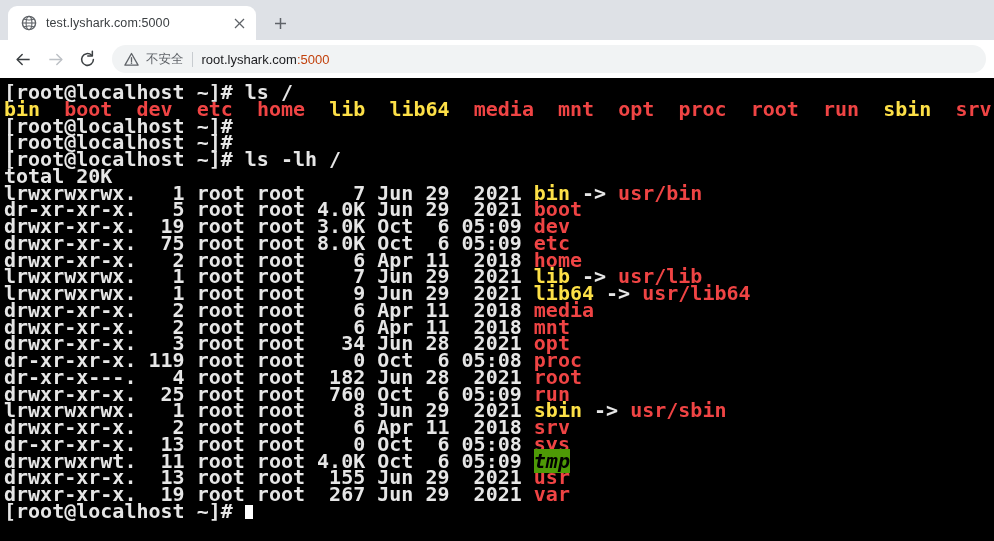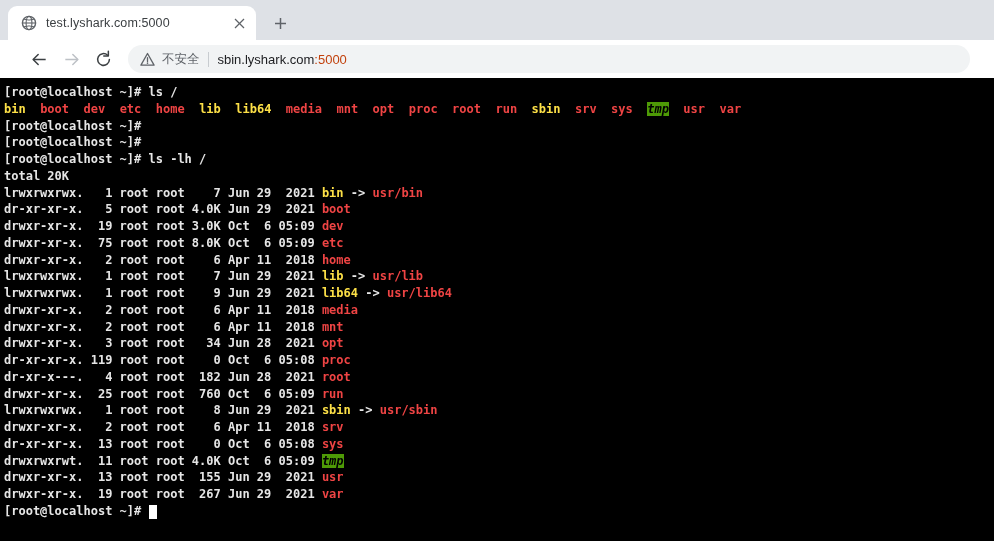--- a/index.html
+++ b/index.html
@@ -61,21 +61,21 @@
     display: flex; align-items: center; justify-content: center;
     border-radius: 50%;
   }
 
   .toolbar {
     height: 38px;
     flex: 0 0 38px;
     background: #ffffff;
     display: flex;
     align-items: center;
-    padding: 0 24px;
+    padding: 0 8px;
   }
   .navbtn {
     width: 30px; height: 30px;
     display: flex; align-items: center; justify-content: center;
     border-radius: 50%;
     flex: 0 0 30px;
     margin-right: 2px;
   }
   .navbtn.disabled svg { stroke: #bdc1c6; fill: #bdc1c6; }
 
@@ -114,21 +114,21 @@
 
   
   .page {
     flex: 1 1 auto;
     background: #000000;
     overflow: hidden;
     position: relative;
   }
   pre.term {
     font-family: "DejaVu Sans Mono", "Liberation Mono", monospace;
-    font-size: 12px;
+    font-size: 20px;
     line-height: 16.75px;
     color: #d6d6d6;
     padding: 6px 0 0 4px;
     white-space: pre;
     letter-spacing: 0px;
     font-weight: 700;
   }
   pre.term .ln { display: block; height: 16.75px; }
 
   
@@ -193,21 +193,21 @@
     <div class="omnibox">
       <span class="warn-icon">
         <svg width="15" height="15" viewBox="0 0 16 16">
           <path d="M8 1.6 L15 14 L1 14 Z" fill="none" stroke="#5f6368" stroke-width="1.4" stroke-linejoin="round"></path>
           <line x1="8" y1="6" x2="8" y2="10" stroke="#5f6368" stroke-width="1.4" stroke-linecap="round"></line>
           <circle cx="8" cy="11.9" r="0.85" fill="#5f6368"></circle>
         </svg>
       </span>
       <span class="warn-text">不安全</span>
       <span class="omni-sep"></span>
-      <span class="omni-url"><span>sbin.lyshark.com</span><span class="dim">:5000</span></span>
+      <span class="omni-url"><span>root.lyshark.com</span><span class="dim">:5000</span></span>
     </div>
   </div>
 
   <div class="page">
     <pre class="term" id="term"><span class="ln"><span class="c-white">[root@localhost ~]# </span><span class="c-white">ls /</span></span><span class="ln"><span class="c-cyan">bin</span>  <span class="c-blue">boot</span>  <span class="c-blue">dev</span>  <span class="c-blue">etc</span>  <span class="c-blue">home</span>  <span class="c-cyan">lib</span>  <span class="c-cyan">lib64</span>  <span class="c-blue">media</span>  <span class="c-blue">mnt</span>  <span class="c-blue">opt</span>  <span class="c-blue">proc</span>  <span class="c-blue">root</span>  <span class="c-blue">run</span>  <span class="c-cyan">sbin</span>  <span class="c-blue">srv</span>  <span class="c-blue">sys</span>  <span class="c-sticky">tmp</span>  <span class="c-blue">usr</span>  <span class="c-blue">var</span></span><span class="ln"><span class="c-white">[root@localhost ~]# </span></span><span class="ln"><span class="c-white">[root@localhost ~]# </span></span><span class="ln"><span class="c-white">[root@localhost ~]# </span><span class="c-white">ls -lh /</span></span><span class="ln"><span class="c-white">total 20K</span></span><span class="ln"><span class="c-white">lrwxrwxrwx.   1 root root    7 Jun 29  2021 </span><span class="c-cyan">bin</span><span class="c-white"> -&gt; </span><span class="c-blue">usr/bin</span></span><span class="ln"><span class="c-white">dr-xr-xr-x.   5 root root 4.0K Jun 29  2021 </span><span class="c-blue">boot</span></span><span class="ln"><span class="c-white">drwxr-xr-x.  19 root root 3.0K Oct  6 05:09 </span><span class="c-blue">dev</span></span><span class="ln"><span class="c-white">drwxr-xr-x.  75 root root 8.0K Oct  6 05:09 </span><span class="c-blue">etc</span></span><span class="ln"><span class="c-white">drwxr-xr-x.   2 root root    6 Apr 11  2018 </span><span class="c-blue">home</span></span><span class="ln"><span class="c-white">lrwxrwxrwx.   1 root root    7 Jun 29  2021 </span><span class="c-cyan">lib</span><span class="c-white"> -&gt; </span><span class="c-blue">usr/lib</span></span><span class="ln"><span class="c-white">lrwxrwxrwx.   1 root root    9 Jun 29  2021 </span><span class="c-cyan">lib64</span><span class="c-white"> -&gt; </span><span class="c-blue">usr/lib64</span></span><span class="ln"><span class="c-white">drwxr-xr-x.   2 root root    6 Apr 11  2018 </span><span class="c-blue">media</span></span><span class="ln"><span class="c-white">drwxr-xr-x.   2 root root    6 Apr 11  2018 </span><span class="c-blue">mnt</span></span><span class="ln"><span class="c-white">drwxr-xr-x.   3 root root   34 Jun 28  2021 </span><span class="c-blue">opt</span></span><span class="ln"><span class="c-white">dr-xr-xr-x. 119 root root    0 Oct  6 05:08 </span><span class="c-blue">proc</span></span><span class="ln"><span class="c-white">dr-xr-x---.   4 root root  182 Jun 28  2021 </span><span class="c-blue">root</span></span><span class="ln"><span class="c-white">drwxr-xr-x.  25 root root  760 Oct  6 05:09 </span><span class="c-blue">run</span></span><span class="ln"><span class="c-white">lrwxrwxrwx.   1 root root    8 Jun 29  2021 </span><span class="c-cyan">sbin</span><span class="c-white"> -&gt; </span><span class="c-blue">usr/sbin</span></span><span class="ln"><span class="c-white">drwxr-xr-x.   2 root root    6 Apr 11  2018 </span><span class="c-blue">srv</span></span><span class="ln"><span class="c-white">dr-xr-xr-x.  13 root root    0 Oct  6 05:08 </span><span class="c-blue">sys</span></span><span class="ln"><span class="c-white">drwxrwxrwt.  11 root root 4.0K Oct  6 05:09 </span><span class="c-sticky">tmp</span></span><span class="ln"><span class="c-white">drwxr-xr-x.  13 root root  155 Jun 29  2021 </span><span class="c-blue">usr</span></span><span class="ln"><span class="c-white">drwxr-xr-x.  19 root root  267 Jun 29  2021 </span><span class="c-blue">var</span></span><span class="ln"><span class="c-white">[root@localhost ~]# </span><span class="cursor"> </span></span></pre>
   </div>
 
 </div>
 
 </body></html>

